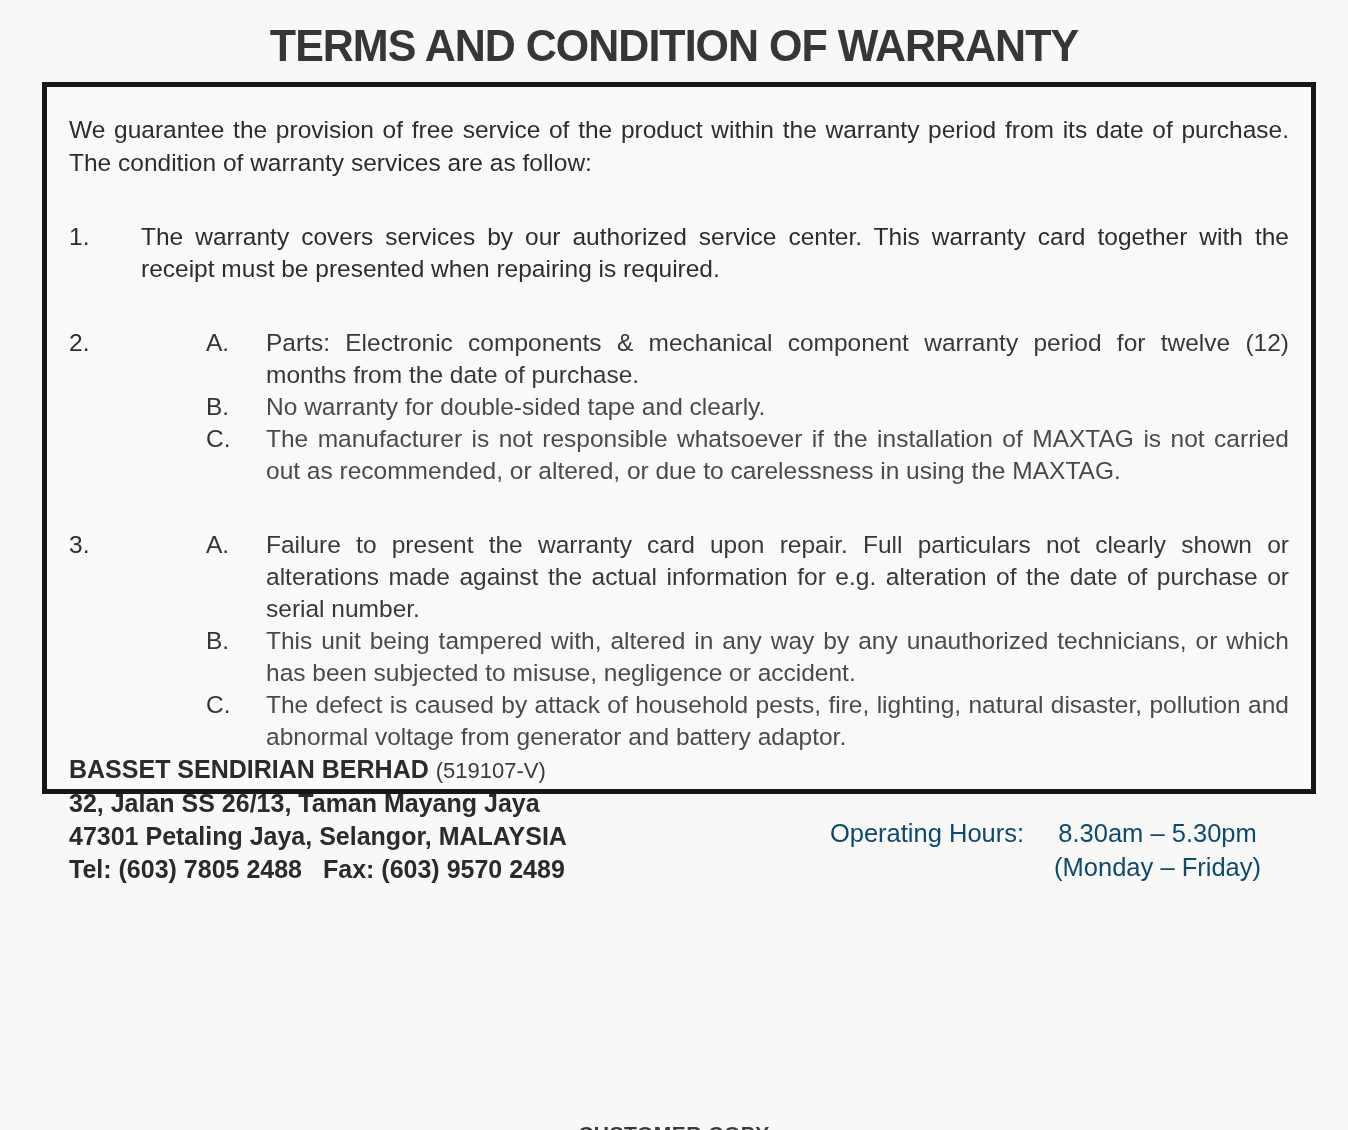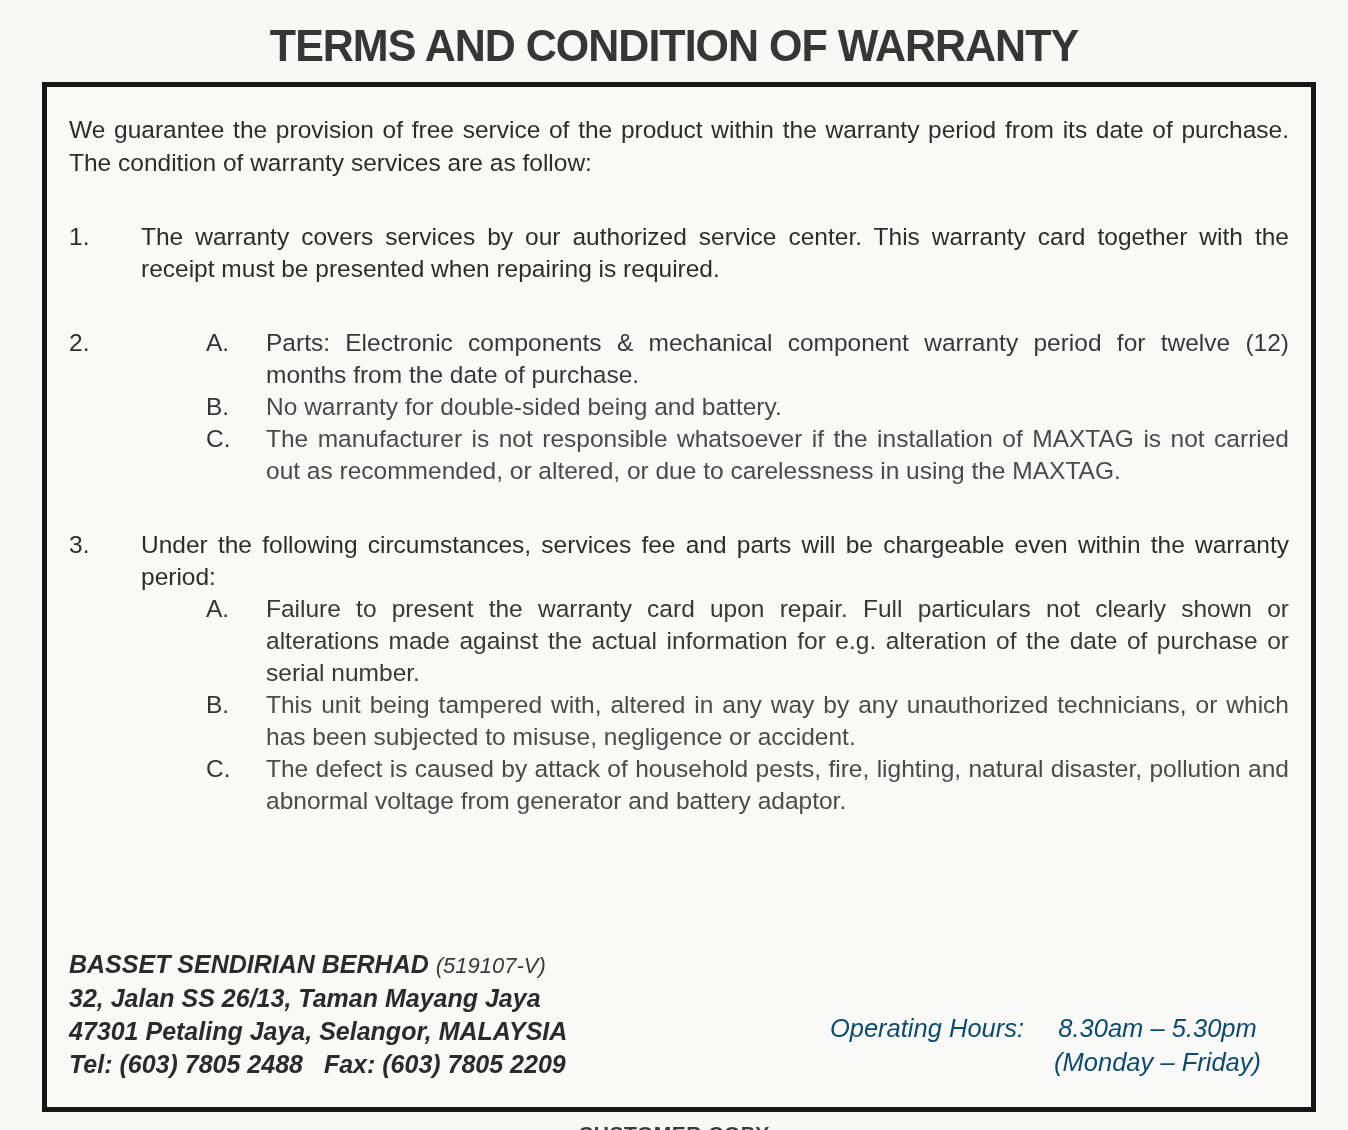--- a/index.html
+++ b/index.html
@@ -22,21 +22,21 @@
     padding-top: 20px;
     transform: scaleY(1.04);
     transform-origin: top center;
   }
 
   .warranty-box {
     position: absolute;
     left: 42px;
     top: 82px;
     width: 1274px;
-    height: 1030px;
+    height: 712px;
     border: 5px solid #171717;
     padding: 26px 22px 18px 22px;
     display: flex;
     flex-direction: column;
     background: #f9f9f8;
   }
 
   .intro {
     font-size: 24.5px;
     line-height: 33px;
@@ -73,21 +73,20 @@
     color: #383838;
   }
   .sub-faded .sub-text { color: #4a4a4a; }
 
   .footer-row {
     margin-top: auto;
     display: flex;
     justify-content: space-between;
     align-items: flex-end;
     padding-bottom: 8px;
-    font-style: italic;
   }
   .company {
     font-weight: bold;
     font-size: 25px;
     line-height: 33px;
     color: #2b2b2b;
   }
   .company .reg {
     font-weight: normal;
     font-size: 22px;
@@ -140,33 +139,32 @@
 
     <div class="term">
       <div class="term-num">2.</div>
       <div class="term-body">
         <div class="sub-item">
           <div class="sub-letter">A.</div>
           <p class="sub-text">Parts: Electronic components &amp; mechanical component warranty period for twelve (12) months from the date of purchase.</p>
         </div>
         <div class="sub-item sub-faded">
           <div class="sub-letter">B.</div>
-          <p class="sub-text">No warranty for double-sided being and battery.</p>
+          <p class="sub-text">No warranty for double-sided tape and clearly.</p>
         </div>
         <div class="sub-item sub-faded">
           <div class="sub-letter">C.</div>
           <p class="sub-text">The manufacturer is not responsible whatsoever if the installation of MAXTAG is not carried out as recommended, or altered, or due to carelessness in using the MAXTAG.</p>
         </div>
       </div>
     </div>
 
     <div class="term">
       <div class="term-num">3.</div>
       <div class="term-body">
-        <p class="term-text">Under the following circumstances, services fee and parts will be chargeable even within the warranty period:</p>
         <div class="sub-item">
           <div class="sub-letter">A.</div>
           <p class="sub-text">Failure to present the warranty card upon repair. Full particulars not clearly shown or alterations made against the actual information for e.g. alteration of the date of purchase or serial number.</p>
         </div>
         <div class="sub-item sub-faded">
           <div class="sub-letter">B.</div>
           <p class="sub-text">This unit being tampered with, altered in any way by any unauthorized technicians, or which has been subjected to misuse, negligence or accident.</p>
         </div>
         <div class="sub-item sub-faded">
           <div class="sub-letter">C.</div>
@@ -178,21 +176,21 @@
     <div class="footer-row">
       <div class="company">
         <div>
           <span>BASSET SENDIRIAN BERHAD</span>
           <span class="reg">(519107-V)</span>
         </div>
         <div>32, Jalan SS 26/13, Taman Mayang Jaya</div>
         <div>47301 Petaling Jaya, Selangor, MALAYSIA</div>
         <div class="phone-line">
           <span>Tel: (603) 7805 2488</span>
-          <span class="fax-part">Fax: (603) 7805 2209</span>
+          <span class="fax-part">Fax: (603) 9570 2489</span>
         </div>
       </div>
       <div class="hours">
         <div class="hours-label">Operating Hours:</div>
         <div class="hours-values">
           <div>8.30am – 5.30pm</div>
           <div>(Monday – Friday)</div>
         </div>
       </div>
     </div>

